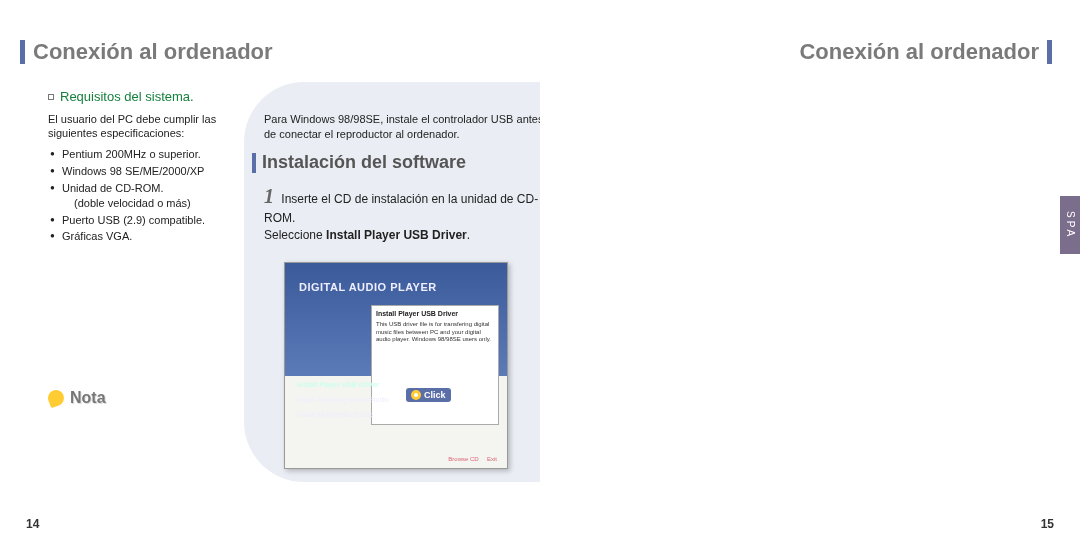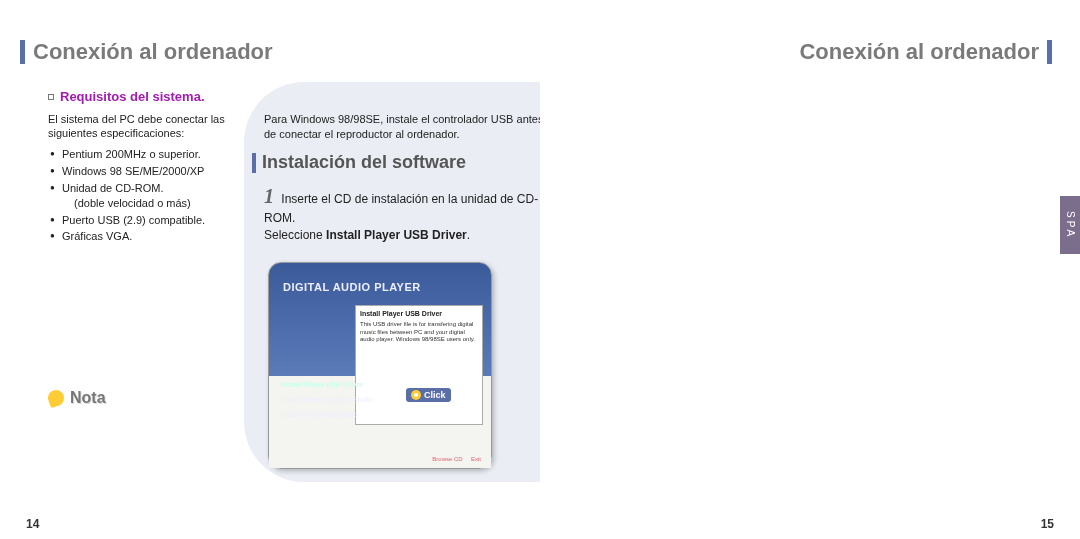--- a/index.html
+++ b/index.html
@@ -55,21 +55,21 @@
       font-size: 11px;
       line-height: 1.35;
     }
     .req-title-row {
       display:flex; align-items:center; margin-bottom:6px;
     }
     .sq {
       width:6px; height:6px; border:1px solid #777; margin-right:6px;
     }
     .req-title {
-      font-size: 13px; font-weight:bold; color:#a21caf;
+      font-size: 13px; font-weight:normal; color:#15803d;
     }
     .left-col p { margin-bottom:6px; }
     .bul-list { list-style:none; padding-left:2px; }
     .bul-list li { padding-left:12px; position:relative; margin-bottom:2px; }
     .bul-list li::before { content:"●"; font-size:8px; position:absolute; left:0; top:2px; }
     .sub { padding-left:12px; display:block; }
 
     .nota-block {
       position:absolute;
       left:48px;
@@ -136,24 +136,23 @@
     .step1 { left:20px; top:100px; width:300px; }
     .step2 { left:338px; top:100px; width:470px; }
 
     .screenshot {
       position:absolute;
       background:#4d72b8;
       border:1px solid #999;
       box-shadow:2px 2px 5px rgba(0,0,0,0.25);
     }
     .sshot1 {
-      left:24px; top:180px;
+      left:40px; top:180px;
       width:224px; height:207px;
       background: linear-gradient(180deg,#3a5a9a 0%, #5a7ab8 55%, #f4f4f0 55%, #f4f4f0 100%);
-      border-radius: 13px;
     }
     .dap-label {
       position:absolute; left:14px; top:18px; color:#eef; font-size:11px; font-weight:bold; letter-spacing:0.5px;
     }
     .install-box {
       position:absolute;
       right:8px; top:42px;
       width:128px; height:120px;
       background:#fff;
       border:1px solid #aaa;
@@ -271,21 +270,21 @@
     <div class="header-bar header-left">
       <span class="vbar"></span>
       <span class="header-title">Conexión al ordenador</span>
     </div>
 
     <div class="left-col">
       <div class="req-title-row">
         <span class="sq"></span>
         <span class="req-title">Requisitos del sistema.</span>
       </div>
-      <p>El sistema del PC debe conectar las siguientes especificaciones:</p>
+      <p>El usuario del PC debe cumplir las siguientes especificaciones:</p>
       <ul class="bul-list">
         <li>Pentium 200MHz o superior.</li>
         <li>Windows 98 SE/ME/2000/XP</li>
         <li>
           <span>Unidad de CD-ROM.</span>
           <span class="sub">(doble velocidad o más)</span>
         </li>
         <li>Puerto USB (2.9) compatible.</li>
         <li>Gráficas VGA.</li>
       </ul>

